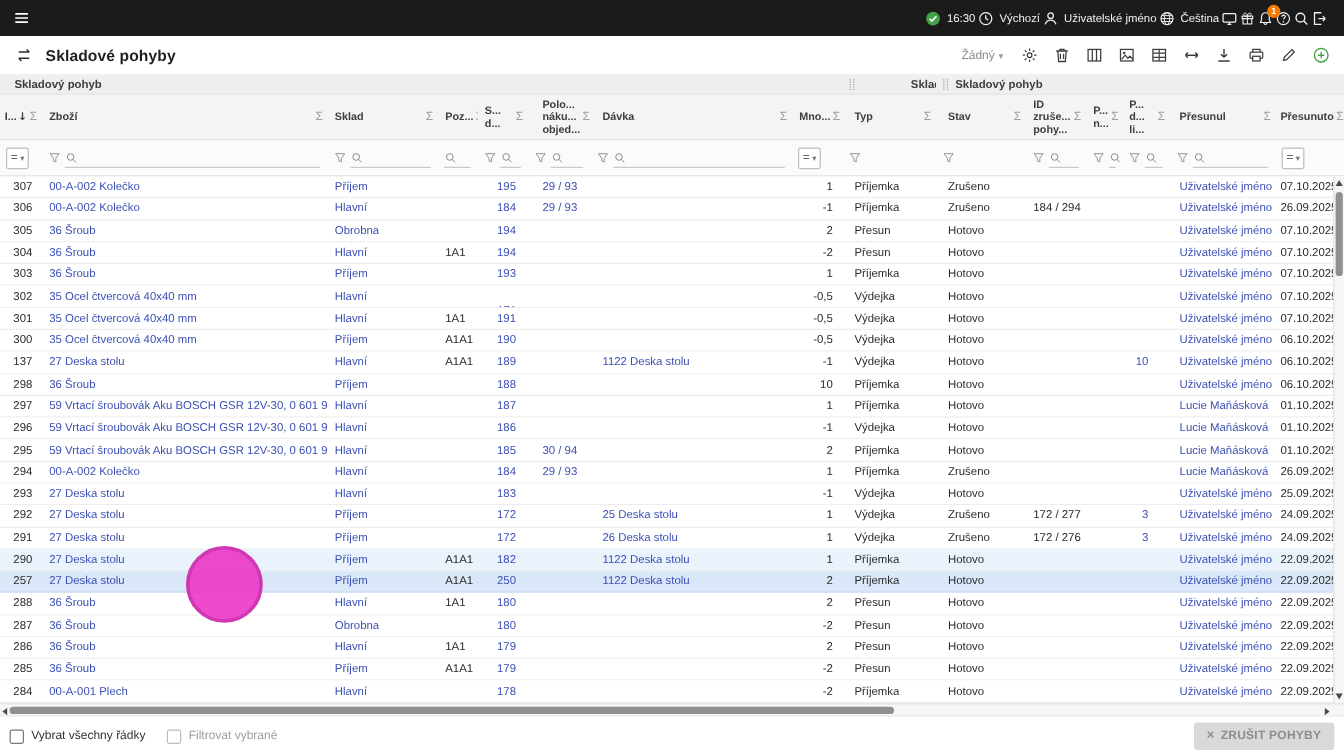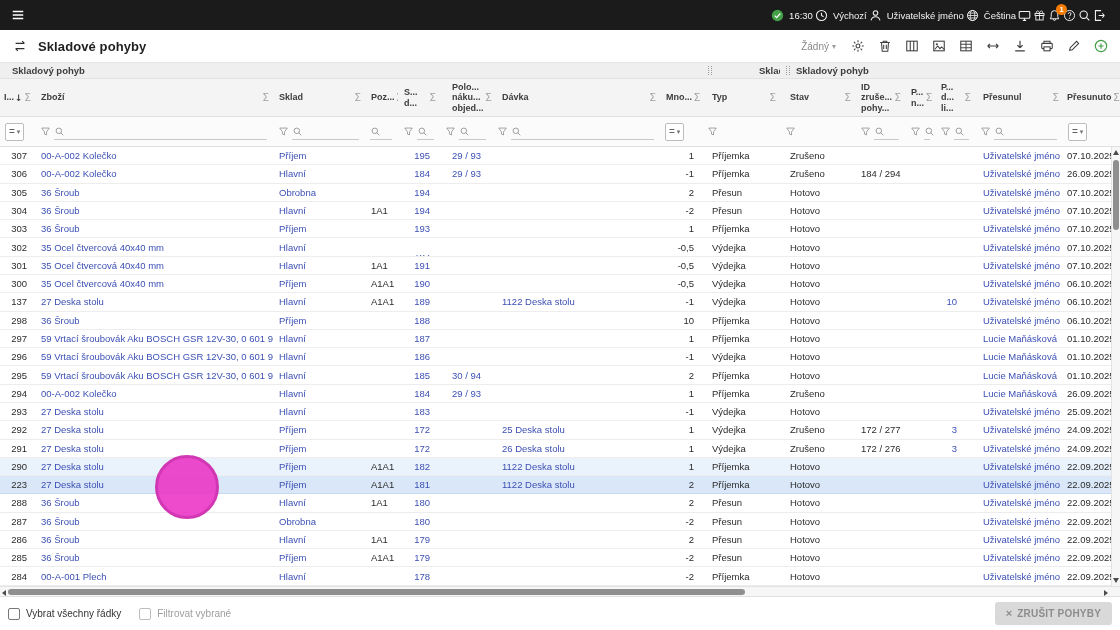--- a/index.html
+++ b/index.html
@@ -808,25 +808,25 @@
           <div class="tcell ar" style="width: 42px; padding-right: 8px;">1</div>
           <div class="tcell" style="width: 78px; padding-left: 10px;">Příjemka</div>
           <div class="tcell" style="width: 75px; padding-left: 10px;">Hotovo</div>
           <div class="tcell" style="width: 50px;"></div>
           <div class="tcell" style="width: 30px;"></div>
           <div class="tcell ar" style="width: 40px; padding-right: 18px;"></div>
           <div class="tcell link" style="width: 88px; padding-left: 8px;">Uživatelské jméno</div>
           <div class="tcell" style="width: 57px; padding-left: 4px;">22.09.2025</div>
         </div>
         <div class="trow sel">
-          <div class="tcell ar" style="width: 35px; padding-left: 4px; padding-right: 8px;">223</div>
+          <div class="tcell ar" style="width: 35px; padding-left: 4px; padding-right: 8px;">257</div>
           <div class="tcell link" style="width: 238px;">27 Deska stolu</div>
           <div class="tcell link" style="width: 92px;">Příjem</div>
           <div class="tcell" style="width: 33px;">A1A1</div>
-          <div class="tcell ar link" style="width: 42px; padding-right: 10px;">181</div>
+          <div class="tcell ar link" style="width: 42px; padding-right: 10px;">250</div>
           <div class="tcell" style="width: 52px; padding-left: 12px;"></div>
           <div class="tcell link" style="width: 168px; padding-left: 10px;">1122 Deska stolu</div>
           <div class="tcell ar" style="width: 42px; padding-right: 8px;">2</div>
           <div class="tcell" style="width: 78px; padding-left: 10px;">Příjemka</div>
           <div class="tcell" style="width: 75px; padding-left: 10px;">Hotovo</div>
           <div class="tcell" style="width: 50px;"></div>
           <div class="tcell" style="width: 30px;"></div>
           <div class="tcell ar" style="width: 40px; padding-right: 18px;"></div>
           <div class="tcell link" style="width: 88px; padding-left: 8px;">Uživatelské jméno</div>
           <div class="tcell" style="width: 57px; padding-left: 4px;">22.09.2025</div>

